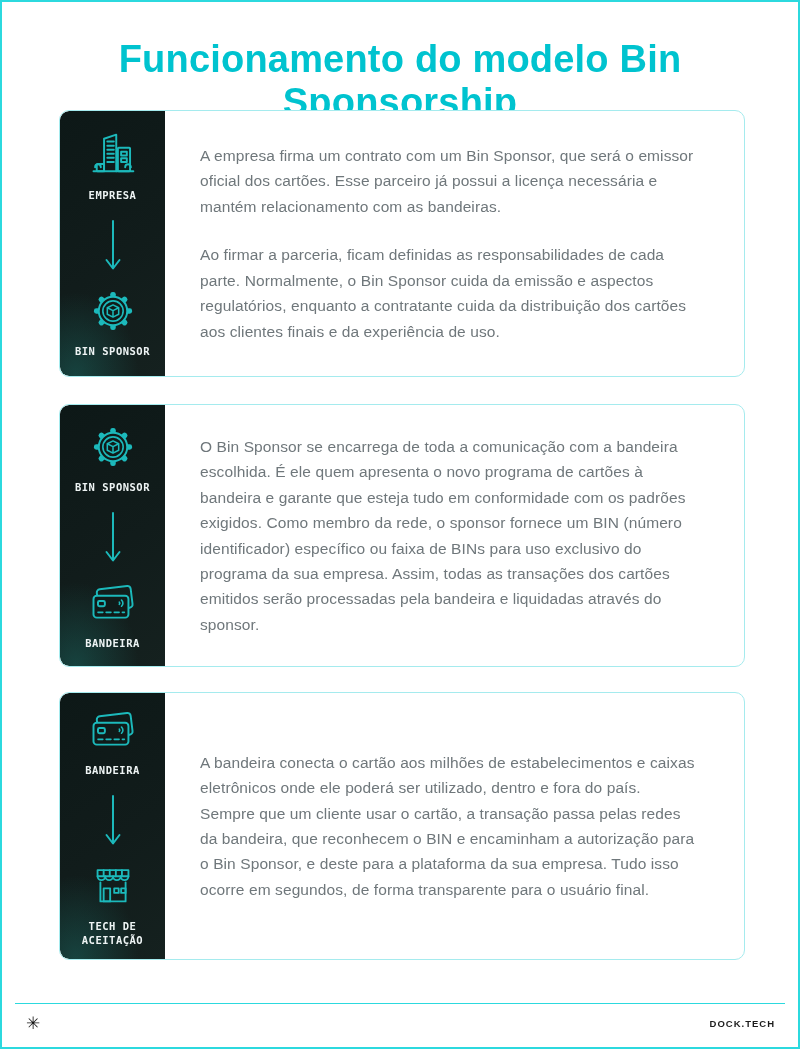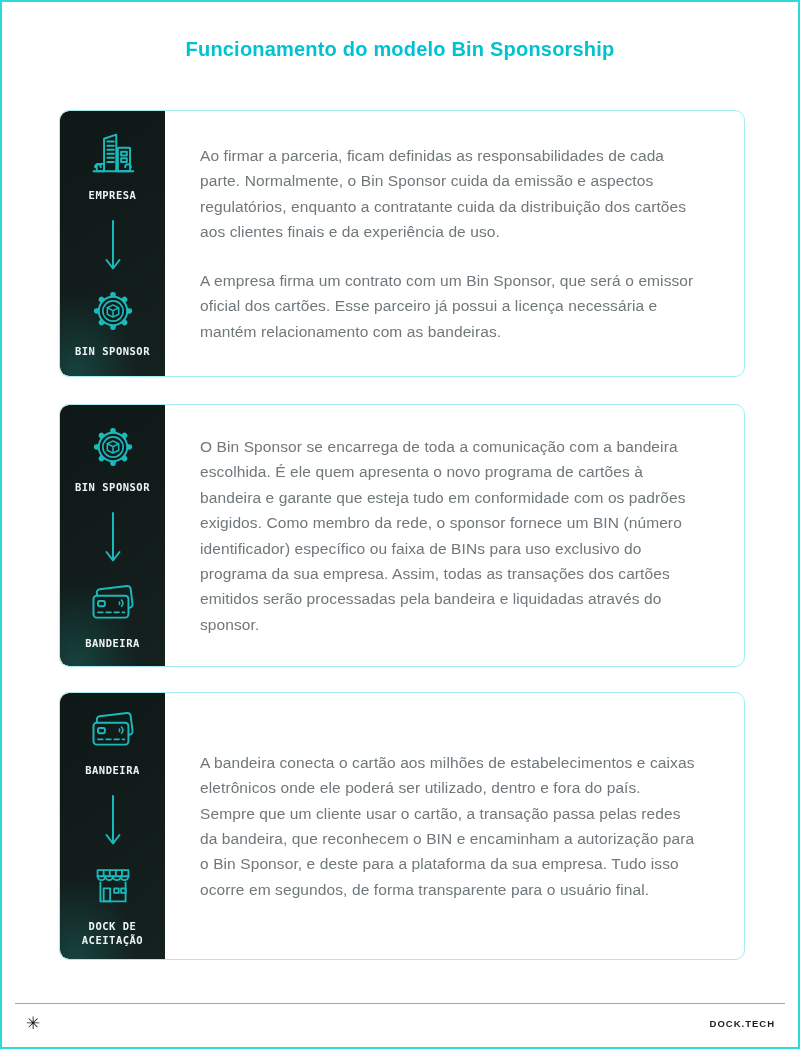--- a/index.html
+++ b/index.html
@@ -10,21 +10,21 @@
     background:#ffffff;
     border:2px solid #2cd9de;
     font-family:"Liberation Sans", sans-serif;
     overflow:hidden;
     margin:0 auto;
   }
   .page-title {
     position:absolute;
     top:36px; left:0; right:0;
     text-align:center;
-    font-size:20px;
+    font-size:38px;
     font-weight:bold;
     letter-spacing:0.2px;
     color:#00c3cf;
   }
   .card {
     position:absolute;
     left:57px; width:686px;
     border:1px solid #a5ebee;
     border-radius:10px;
     display:flex;
@@ -168,22 +168,22 @@
           </svg>
       </span>
       <span class="flow-icon">
         <svg viewBox="0 0 64 64">
             <use href="#icon-gear-cube"></use>
           </svg>
       </span>
       <span class="flow-label">BIN SPONSOR</span>
     </div>
     <div class="card-content">
+      <p>A empresa firma um contrato com um Bin Sponsor, que será o emissor oficial dos cartões. Esse parceiro já possui a licença necessária e mantém relacionamento com as bandeiras.</p>
       <p>Ao firmar a parceria, ficam definidas as responsabilidades de cada parte. Normalmente, o Bin Sponsor cuida da emissão e aspectos regulatórios, enquanto a contratante cuida da distribuição dos cartões aos clientes finais e da experiência de uso.</p>
-      <p>A empresa firma um contrato com um Bin Sponsor, que será o emissor oficial dos cartões. Esse parceiro já possui a licença necessária e mantém relacionamento com as bandeiras.</p>
     </div>
   </section>
 
   <section class="card card-2">
     <div class="flow-rail">
       <span class="flow-icon">
         <svg viewBox="0 0 64 64">
             <use href="#icon-gear-cube"></use>
           </svg>
       </span>
@@ -216,21 +216,21 @@
       <span class="flow-arrow">
         <svg viewBox="0 0 18 52">
             <use href="#icon-arrow-down"></use>
           </svg>
       </span>
       <span class="flow-icon">
         <svg viewBox="0 0 64 64">
             <use href="#icon-storefront"></use>
           </svg>
       </span>
-      <span class="flow-label">DOCK DE ACEITAÇÃO</span>
+      <span class="flow-label">TECH DE ACEITAÇÃO</span>
     </div>
     <div class="card-content">
       <p>A bandeira conecta o cartão aos milhões de estabelecimentos e caixas eletrônicos onde ele poderá ser utilizado, dentro e fora do país. Sempre que um cliente usar o cartão, a transação passa pelas redes da bandeira, que reconhecem o BIN e encaminham a autorização para o Bin Sponsor, e deste para a plataforma da sua empresa. Tudo isso ocorre em segundos, de forma transparente para o usuário final.</p>
     </div>
   </section>
 
   <div class="footer-line"></div>
   <span class="footer-logo">✳</span>
   <span class="footer-brand">DOCK.TECH</span>
 

